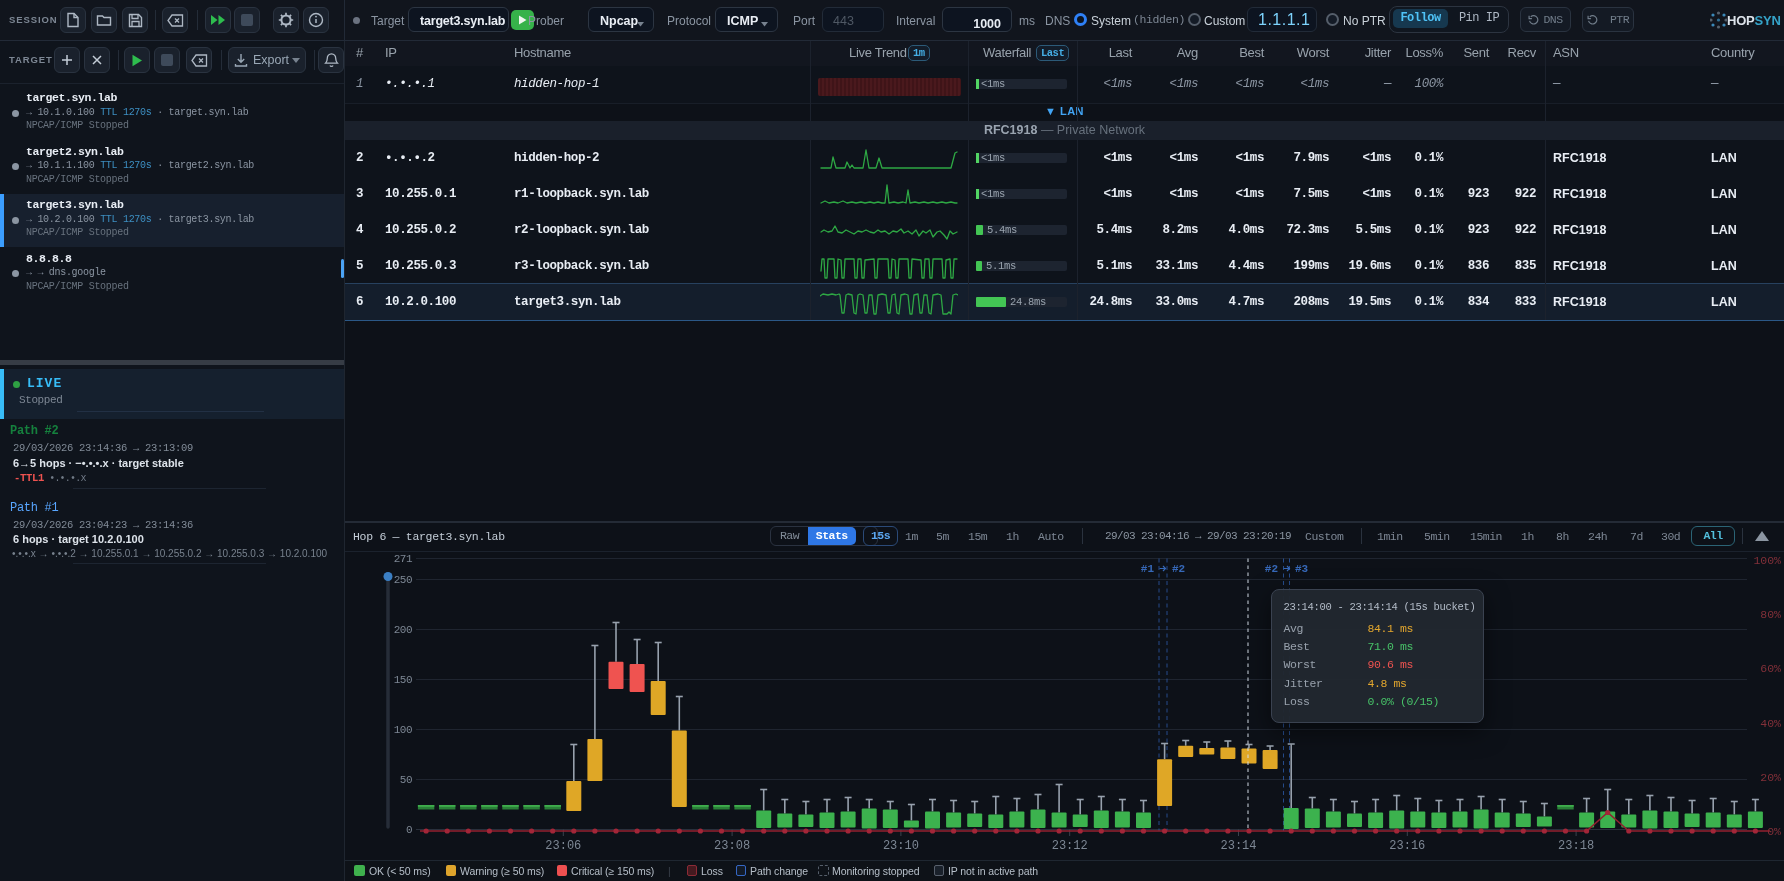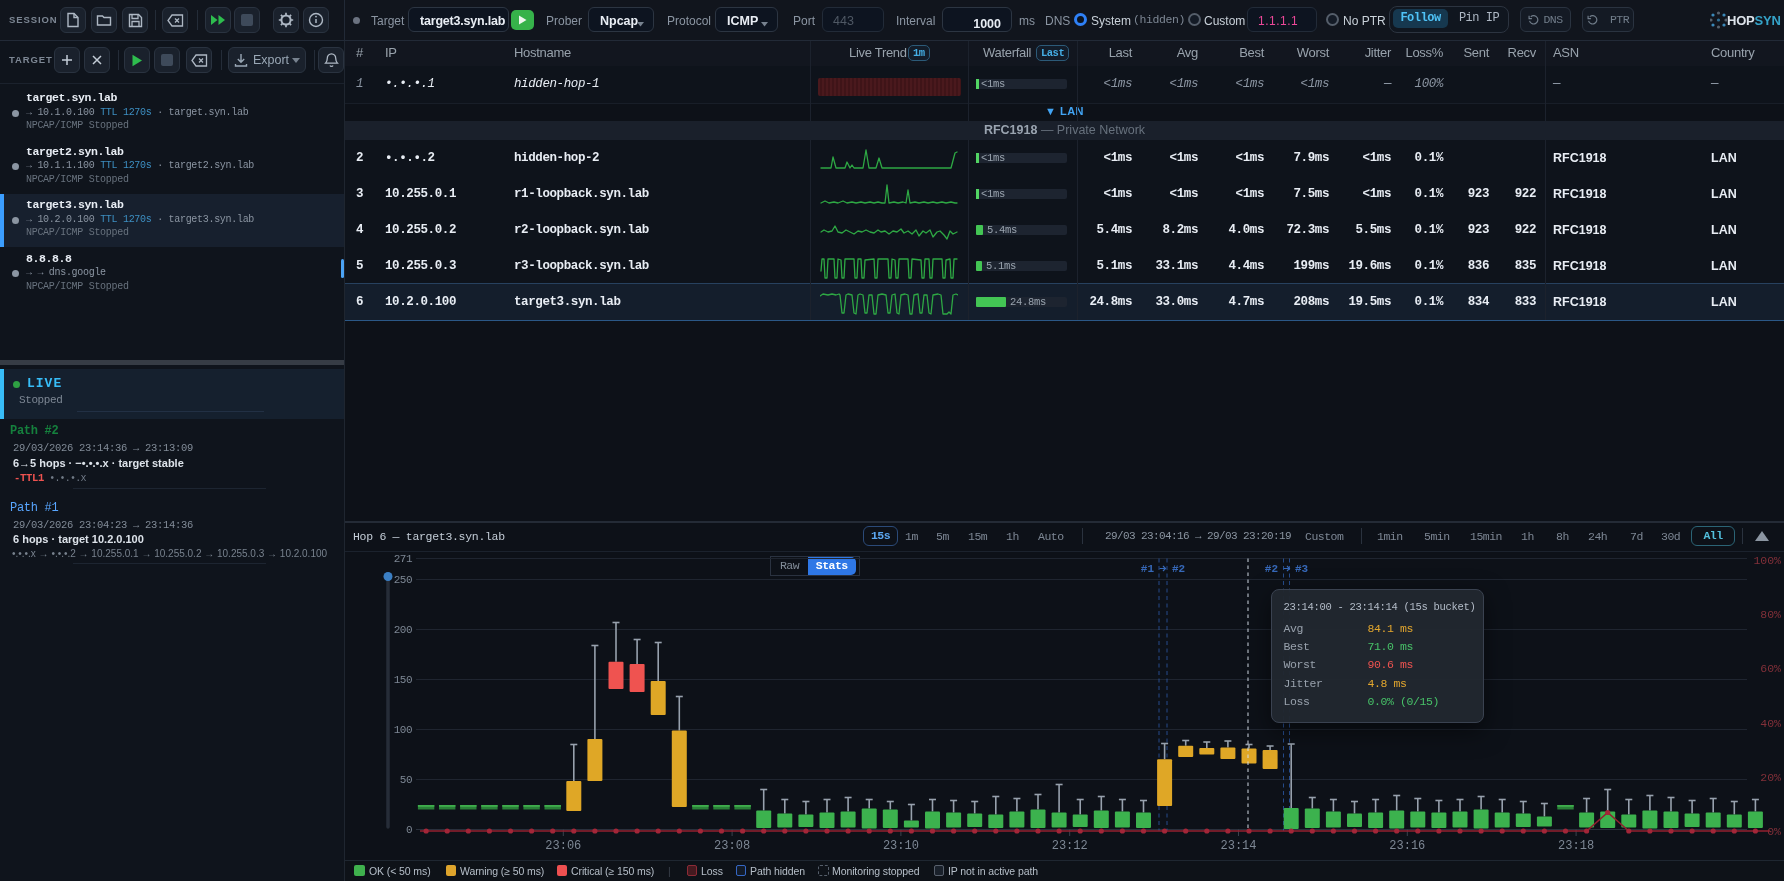--- a/index.html
+++ b/index.html
@@ -290,42 +290,42 @@
         <path d="M7.5 1.8c-2.6 0-4.2 2-4.2 4.4 0 3-1.3 4.4-1.8 5h12c-.5-.6-1.8-2-1.8-5 0-2.4-1.6-4.4-4.2-4.4z" fill="none" stroke="#aeb8c4" stroke-width="1.3"></path>
         <path d="M6 13.4a1.6 1.6 0 003 0" fill="none" stroke="#aeb8c4" stroke-width="1.3"></path>
       </svg>
     </div>
 <div class="abs" style="left:353px;top:16.5px;width:7px;height:7px;border-radius:50%;background:#6b7280"></div>
     <div class="tlbl" style="left:371px">Target</div>
     <div class="inp" style="left:408px;width:101px"><span class="sans b" style="font-size:12.5px;color:#e8edf4;letter-spacing:-0.2px;padding-left:11px">target3.syn.lab</span></div>
     <div class="abs" style="left:511px;top:9.5px;width:23px;height:20.5px;background:#36b24a;border-radius:5px;text-align:center"><svg width="9" height="10" viewBox="0 0 9 10" style="margin-top:5px">
         <path d="M1 0.5L8.5 5 1 9.5z" fill="#eef6ef"></path>
       </svg></div>
-    <div class="tlbl" style="left:546px">Prober</div>
+    <div class="tlbl" style="left:528px">Prober</div>
     <div class="inp" style="left:588px;width:66px"><span class="sans b" style="font-size:12.5px;color:#e8edf4;padding-left:11px">Npcap</span><svg width="7" height="4.5" viewBox="0 0 8 5" style="position:absolute;right:9px;top:14px">
         <path d="M0 0l4 5 4-5z" fill="#77828f"></path>
       </svg></div>
     <div class="tlbl" style="left:667px">Protocol</div>
     <div class="inp" style="left:715px;width:63px"><span class="sans b" style="font-size:12.5px;color:#e8edf4;padding-left:11px">ICMP</span><svg width="7" height="4.5" viewBox="0 0 8 5" style="position:absolute;right:9px;top:14px">
         <path d="M0 0l4 5 4-5z" fill="#77828f"></path>
       </svg></div>
     <div class="tlbl" style="left:793px">Port</div>
     <div class="inp" style="left:822px;width:62px;border-color:#222b38"><span class="sans" style="font-size:12.5px;color:#4f5864;padding-left:10px">443</span></div>
     <div class="tlbl" style="left:896px">Interval</div>
     <div class="inp" style="left:942px;width:70px">
       <span class="sans b" style="font-size:12.5px;color:#e8edf4;position:absolute;right:10px;top:5px">1000</span>
     </div>
     <div class="tlbl" style="left:1019px">ms</div>
     <div class="tlbl" style="left:1045px">DNS</div>
     <div class="abs" style="left:1074px;top:13px;width:13px;height:13px;border-radius:50%;border:3.5px solid #2f81f7;background:#0d1420;box-sizing:border-box"></div>
     <div class="tlbl2" style="left:1091px">System</div>
     <div class="tmo" style="position:absolute;left:1133px;top:13px;font-size:11.5px;color:#7d8794;letter-spacing:-0.4px">(hidden)</div>
     <div class="abs" style="left:1188px;top:13px;width:13px;height:13px;border-radius:50%;border:2px solid #555e6a;background:#141b26;box-sizing:border-box"></div>
     <div class="tlbl2" style="left:1204px">Custom</div>
-    <div class="inp" style="left:1247px;width:70px;border-color:#222b38"><span class="sans" style="font-size:12px;color:#ec4899;padding-left:10px;letter-spacing:0.5px">1.1.1.1</span></div>
+    <div class="inp" style="left:1247px;width:70px;border-color:#222b38"><span class="sans" style="font-size:16px;color:#7dd3fc;padding-left:10px;letter-spacing:0.5px">1.1.1.1</span></div>
     <div class="abs" style="left:1326px;top:13px;width:13px;height:13px;border-radius:50%;border:2px solid #555e6a;background:#141b26;box-sizing:border-box"></div>
     <div class="tlbl2" style="left:1343px">No PTR</div>
     <div class="abs" style="left:1389px;top:6px;width:120px;height:27px;border:1px solid #2c3440;border-radius:8px;background:#10161f;box-sizing:border-box">
       <div class="abs tmo" style="left:3px;top:2px;width:55px;height:19px;background:#16384f;border-radius:5px;color:#4fc3f7;font-weight:bold;font-size:12px;text-align:center;line-height:19px;letter-spacing:-0.5px">Follow</div>
       <div class="abs tmo" style="left:63px;top:2px;width:52px;height:19px;color:#aeb8c4;font-size:12px;text-align:center;line-height:19px;letter-spacing:-0.5px">Pin IP</div>
     </div>
     <div class="tb tmo" style="left:1520px;top:7px;width:51px;height:25px;background:#141a24;color:#717d8a;font-size:11.5px;letter-spacing:-0.5px">
       <svg width="11" height="10" viewBox="0 0 13 12">
         <path d="M3.2 2.2A5 5 0 111.8 7" fill="none" stroke="#717d8a" stroke-width="1.4"></path>
         <path d="M1.2 1v3.4h3.4" fill="none" stroke="#717d8a" stroke-width="1.4"></path>
@@ -391,21 +391,21 @@
     <div class="abs" style="left:73px;top:488px;width:193px;height:1px;background:#1d2531"></div>
     <div class="abs tmo" style="left:10px;top:501px;font-size:12px;font-weight:normal;color:#58a6ff;letter-spacing:-0.3px">Path #1</div>
     <div class="abs tmo" style="left:13px;top:518.5px;font-size:10.5px;color:#828c98;letter-spacing:-0.3px">29/03/2026 23:04:23 → 23:14:36</div>
     <div class="abs sans" style="left:13px;top:532.5px;font-size:11px;font-weight:bold;color:#dde3ea">6 hops · target 10.2.0.100</div>
     <div class="abs sans" style="left:12px;top:548px;font-size:10px;color:#78828e">•.•.•.x → •.•.•.2 → 10.255.0.1 → 10.255.0.2 → 10.255.0.3 → 10.2.0.100</div>
     <div class="abs" style="left:73px;top:563px;width:193px;height:1px;background:#1d2531"></div>
     <div class="abs" style="left:340.5px;top:259px;width:3px;height:19px;background:#4ba3f5;border-radius:2px"></div>
 <div class="abs" style="left:345px;top:521px;width:1439px;height:1.5px;background:#242b36"></div>
 <div class="abs" style="left:345px;top:551px;width:1439px;height:1px;background:#1b222d"></div>
 <div class="abs tmo" style="left:353px;top:530px;font-size:11.5px;color:#c3ccd6;letter-spacing:-0.3px">Hop 6 — target3.syn.lab</div>
-    <div class="abs" style="left:770px;top:556px;width:90px;height:20px;border:1px solid #2a3240;border-radius:0;box-sizing:border-box">
+    <div class="abs" style="left:770px;top:526px;width:108px;height:20px;border:1px solid #2a3240;border-radius:6px;box-sizing:border-box">
       <div class="abs tmo" style="left:0;top:0;width:37px;height:18px;line-height:18px;text-align:center;font-size:11.5px;color:#828c98;letter-spacing:-0.5px">Raw</div>
       <div class="abs tmo" style="left:37px;top:0;width:47.5px;height:18px;line-height:18px;text-align:center;font-size:11.5px;font-weight:bold;color:#fff;background:#2e77e6;border-radius:0 5px 5px 0;letter-spacing:-0.5px">Stats</div>
     </div>
     <div class="abs tmo" style="left:863px;top:526px;width:35px;height:20px;line-height:18px;text-align:center;border:1px solid #2b4a78;border-radius:6px;box-sizing:border-box;font-size:11.5px;font-weight:bold;color:#5ca7f0;letter-spacing:-0.5px">15s</div>
     <div class="abs tmo chip" style="left:905px">1m</div>
     <div class="abs tmo chip" style="left:936px">5m</div>
     <div class="abs tmo chip" style="left:968px">15m</div>
     <div class="abs tmo chip" style="left:1006px">1h</div>
     <div class="abs tmo chip" style="left:1038px">Auto</div>
     <div class="abs" style="left:1082px;top:528px;width:1px;height:16px;background:#2a323e"></div>
@@ -735,17 +735,17 @@
     <div class="abs" style="left:354px;top:865px;width:10.5px;height:10.5px;border-radius:2px;box-sizing:border-box;background:#3fb14d"></div>
     <div class="leg" style="left:369px">OK (&lt; 50 ms)</div>
     <div class="abs" style="left:445.5px;top:865px;width:10.5px;height:10.5px;border-radius:2px;box-sizing:border-box;background:#dea42c"></div>
     <div class="leg" style="left:460px">Warning (≥ 50 ms)</div>
     <div class="abs" style="left:556.5px;top:865px;width:10.5px;height:10.5px;border-radius:2px;box-sizing:border-box;background:#ee5050"></div>
     <div class="leg" style="left:571px">Critical (≥ 150 ms)</div>
     <div class="leg" style="left:668px;color:#3a414b">|</div>
     <div class="abs" style="left:686.5px;top:865px;width:10.5px;height:10.5px;border-radius:2px;box-sizing:border-box;background:#451a20;border:1.5px solid #8c2b36"></div>
     <div class="leg" style="left:701px">Loss</div>
     <div class="abs" style="left:735.5px;top:865px;width:10.5px;height:10.5px;border-radius:2px;box-sizing:border-box;background:#131b28;border:1.5px solid #3567c4"></div>
-    <div class="leg" style="left:750px">Path hidden</div>
+    <div class="leg" style="left:750px">Path change</div>
     <div class="abs" style="left:818px;top:865px;width:10.5px;height:10.5px;border-radius:2px;box-sizing:border-box;background:transparent;border:1.5px dashed #555e6a"></div>
     <div class="leg" style="left:832px">Monitoring stopped</div>
     <div class="abs" style="left:933.5px;top:865px;width:10.5px;height:10.5px;border-radius:2px;box-sizing:border-box;background:#1a212b;border:1.5px solid #58606c"></div>
     <div class="leg" style="left:948px">IP not in active path</div>
 </div>
 </body></html>

